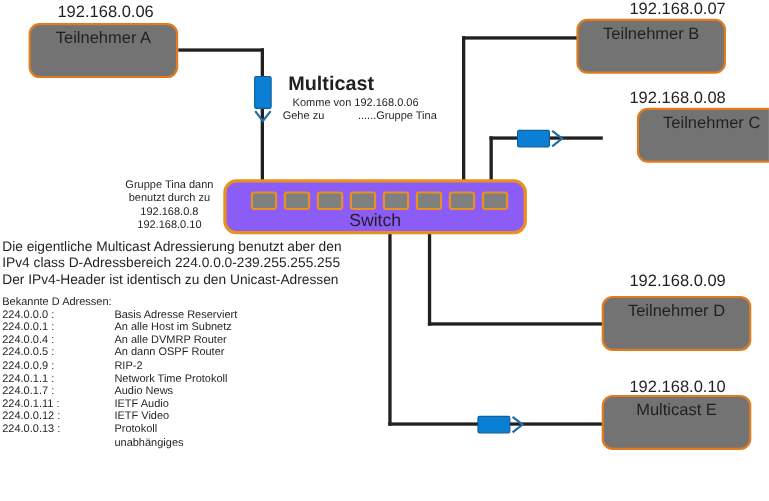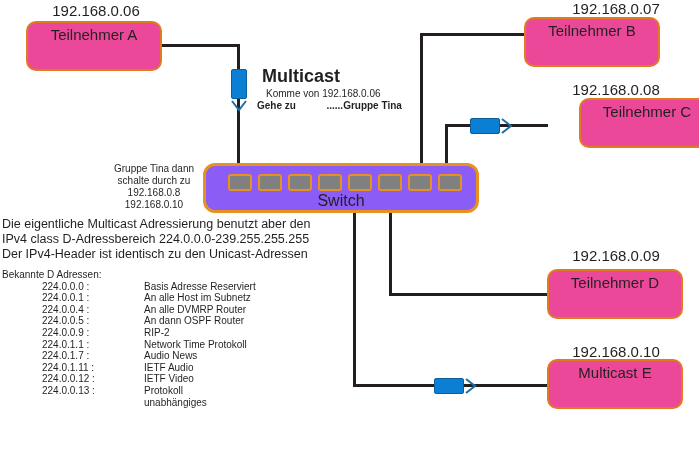--- a/index.html
+++ b/index.html
@@ -1,36 +1,36 @@
 <!DOCTYPE html>
 <html><head>
 <meta charset="utf-8">
 <style>
   html, body { margin:0; padding:0; background:#ffffff; }
   body { width:699px; height:455px; position:relative; overflow:hidden;
          font-family:"Liberation Sans", sans-serif; color:#231f20; }
   .abs { position:absolute; }
-  .node { position:absolute; width:136px; height:50px; background:#ec4899;
+  .node { position:absolute; width:136px; height:50px; background:#737373;
           border:2px solid #e07b20; border-radius:10px; box-sizing:border-box;
           text-align:center; font-size:15px; padding-top:3px; }
   .ip { position:absolute; width:140px; text-align:center; font-size:15px; }
   .line { position:absolute; background:#231f20; }
   .switch { position:absolute; left:203px; top:163px; width:276px; height:50px;
             background:#8b5cf6; border:3px solid #e8911f; border-radius:12px; box-sizing:border-box; }
   .port { position:absolute; top:8px; width:20px; height:13px; background:#808080;
           border:2px solid #e8911f; border-radius:3px; box-sizing:content-box; }
   .switch-label { position:absolute; left:0; right:0; top:26px; text-align:center; font-size:16px; }
   .packet-v { position:absolute; width:14px; height:28px; background:#0a7fd4; border:1px solid #0d5f99; border-radius:2px; }
   .packet-h { position:absolute; width:28px; height:14px; background:#0a7fd4; border:1px solid #0d5f99; border-radius:2px; }
   .title { font-size:18px; font-weight:bold; }
   .small { font-size:10px; line-height:12px; }
   .info { font-size:12.5px; line-height:15px; }
   .list { font-size:10px; line-height:11.6px; }
   .list-row { display:flex; }
-  .list-addr { width:102px;margin-left:40px; }
+  .list-addr { width:102px; }
 </style>
 </head>
 <body>
 
 <div class="line" style="left:162px;top:44px;width:78px;height:3px;"></div>
 <div class="line" style="left:237px;top:44px;width:3px;height:128px;"></div>
 
 <div class="line" style="left:420px;top:33px;width:3px;height:140px;"></div>
 <div class="line" style="left:420px;top:33px;width:128px;height:3px;"></div>
 
@@ -88,25 +88,25 @@
   <div class="port" style="left:112px;"></div>
   <div class="port" style="left:142px;"></div>
   <div class="port" style="left:172px;"></div>
   <div class="port" style="left:202px;"></div>
   <div class="port" style="left:232px;"></div>
   <div class="switch-label">Switch</div>
 </div>
 
 <div class="abs title" style="left:262px;top:66px;">Multicast</div>
 <div class="abs small" style="left:266px;top:88px;">Komme von 192.168.0.06</div>
-<div class="abs small" style="left:257px;top:100px;white-space:pre;font-weight:bold;">Gehe zu&nbsp;&nbsp;&nbsp;&nbsp;&nbsp;&nbsp;&nbsp;&nbsp;&nbsp;&nbsp;&nbsp;......Gruppe Tina</div>
+<div class="abs small" style="left:257px;top:100px;white-space:pre;">Gehe zu&nbsp;&nbsp;&nbsp;&nbsp;&nbsp;&nbsp;&nbsp;&nbsp;&nbsp;&nbsp;&nbsp;......Gruppe Tina</div>
 
 <div class="abs small" style="left:104px;top:163px;width:100px;text-align:center;">
   <div>Gruppe Tina dann</div>
-  <div>schalte durch zu</div>
+  <div>benutzt durch zu</div>
   <div>192.168.0.8</div>
   <div>192.168.0.10</div>
 </div>
 
 <div class="abs info" style="left:2px;top:217px;">
   <div>Die eigentliche Multicast Adressierung benutzt aber den</div>
   <div>IPv4 class D-Adressbereich 224.0.0.0-239.255.255.255</div>
   <div>Der IPv4-Header ist identisch zu den Unicast-Adressen</div>
 </div>
 

